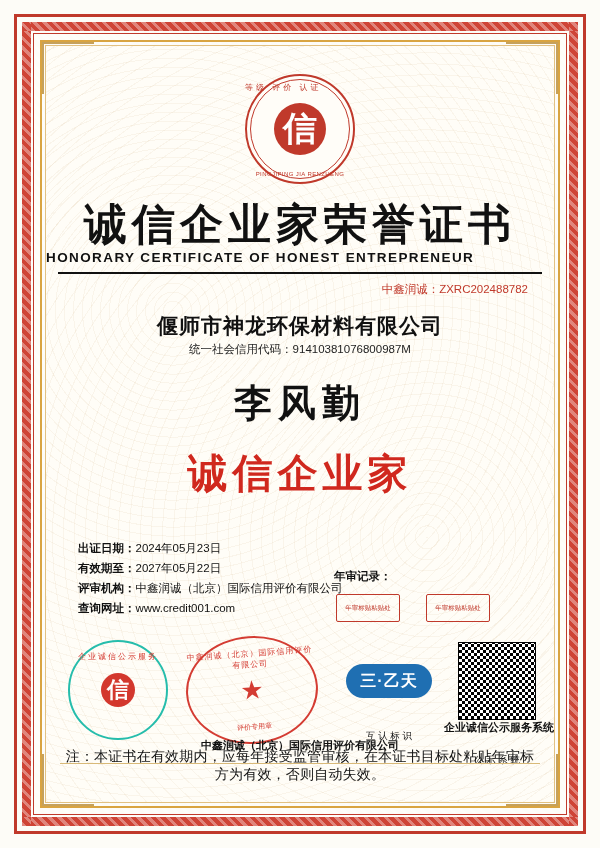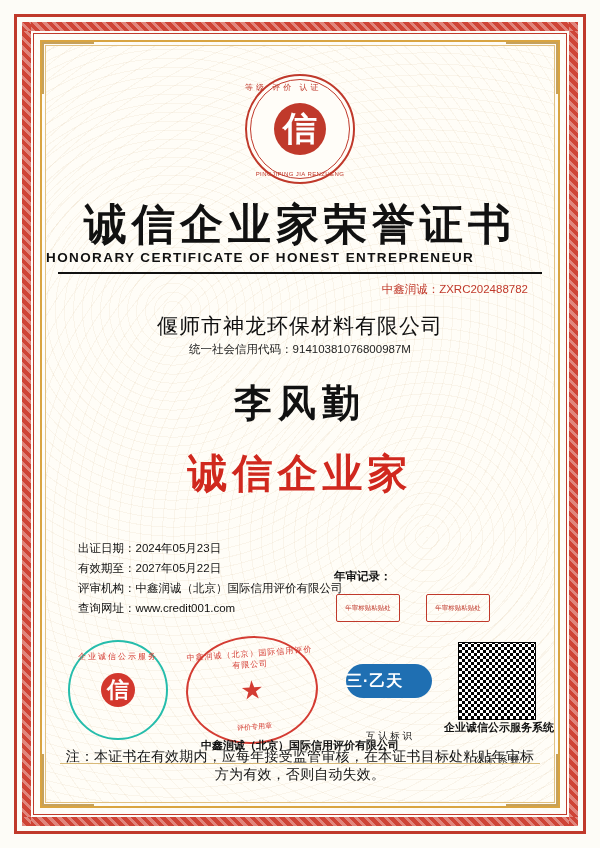--- a/index.html
+++ b/index.html
@@ -186,21 +186,21 @@
     font-size: 11.5px;
     color: #c0392b;
   }
 
   
   .company {
     position: absolute;
     top: 266px; left: 0; right: 0;
     text-align: center;
     font-family: "Liberation Serif", serif;
-    font-weight: normal;
+    font-weight: bold;
     font-size: 21px;
     letter-spacing: 1px;
     color: #111111;
   }
   .usci {
     position: absolute;
     top: 296px; left: 0; right: 0;
     text-align: center;
     font-size: 11.5px;
     color: #222222;
@@ -231,21 +231,21 @@
   
   .details {
     position: absolute;
     top: 492px;
     left: 32px;
     font-size: 11.5px;
     color: #111111;
     line-height: 20px;
   }
   .details .row { white-space: nowrap; }
-  .details .label { font-weight: normal; }
+  .details .label { font-weight: bold; }
   .details a { color: #111111; text-decoration: none; }
 
   
   .annual-title {
     position: absolute;
     top: 523px;
     left: 288px;
     font-size: 11.5px;
     font-weight: bold;
     color: #111111;
@@ -336,21 +336,21 @@
     position: absolute;
     top: 618px;
     left: 300px;
     width: 86px; height: 34px;
     border-radius: 17px;
     background: #1f6fb2;
     color: #ffffff;
     font-size: 16px;
     font-weight: bold;
     line-height: 34px;
-    text-align: left;
+    text-align: center;
     letter-spacing: 1px;
   }
 
   
   .qr {
     position: absolute;
     top: 596px;
     left: 412px;
     width: 78px; height: 78px;
     background:

